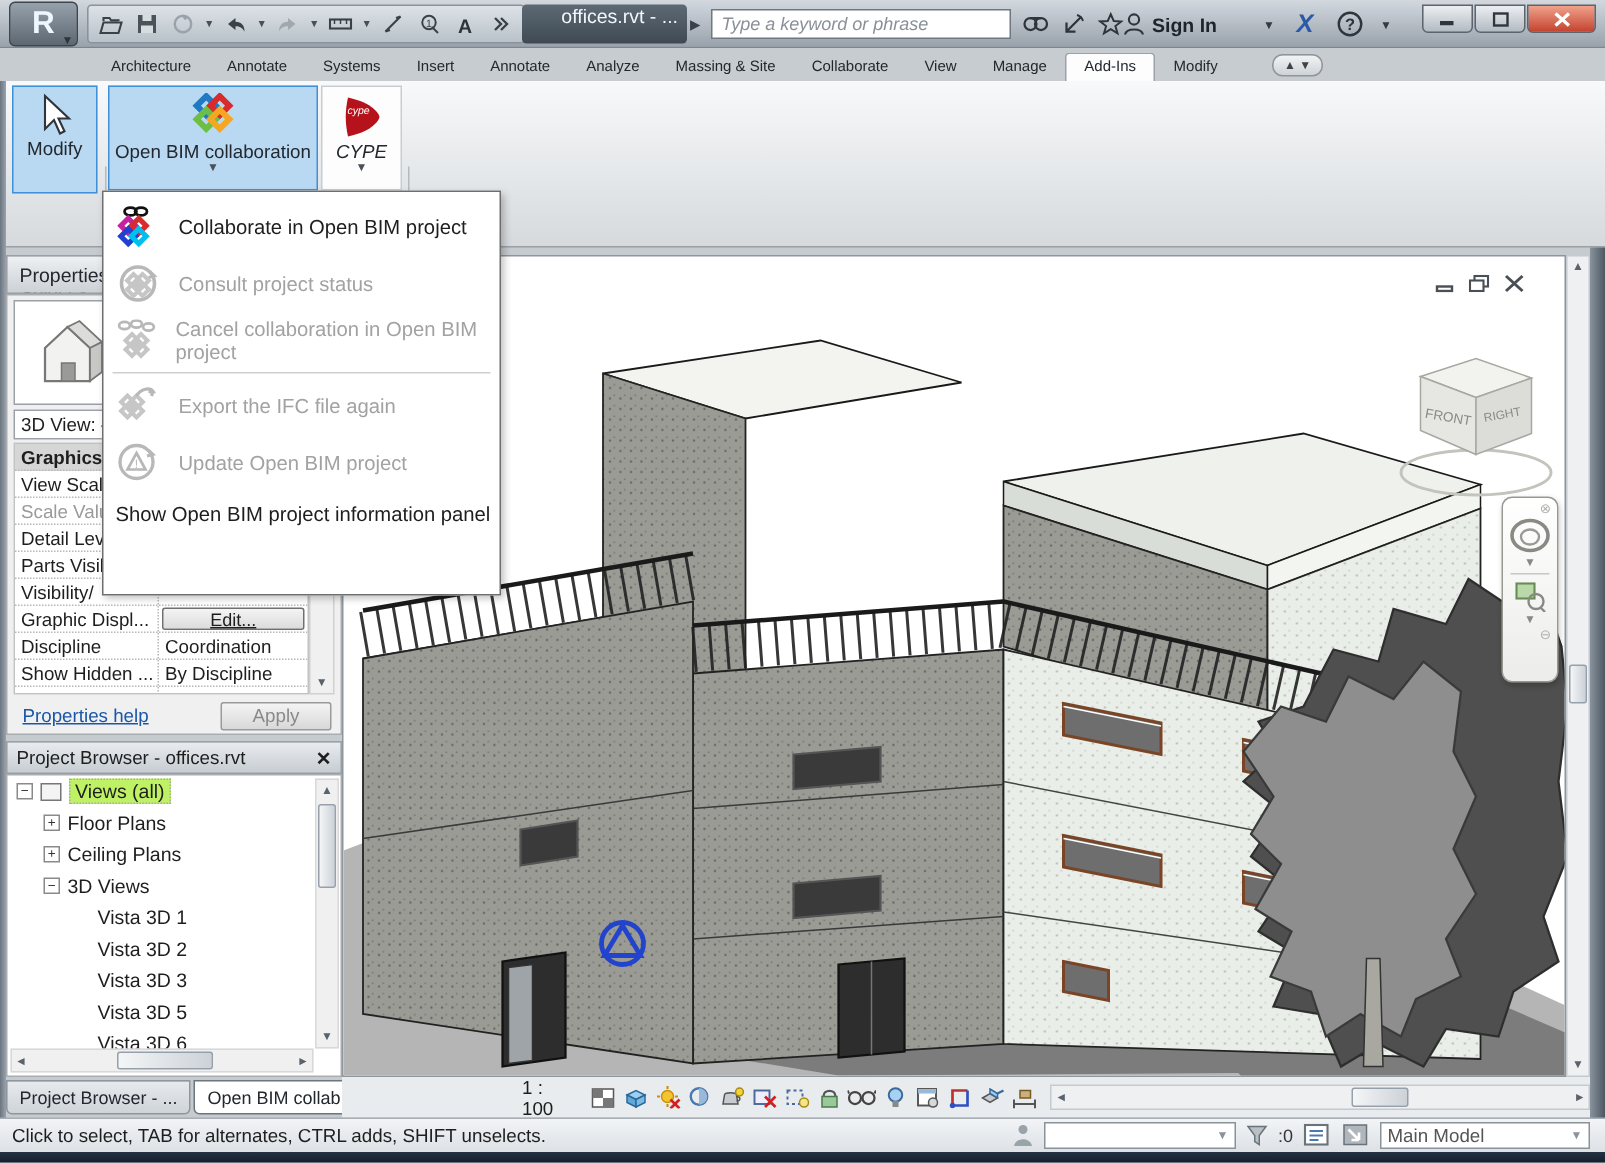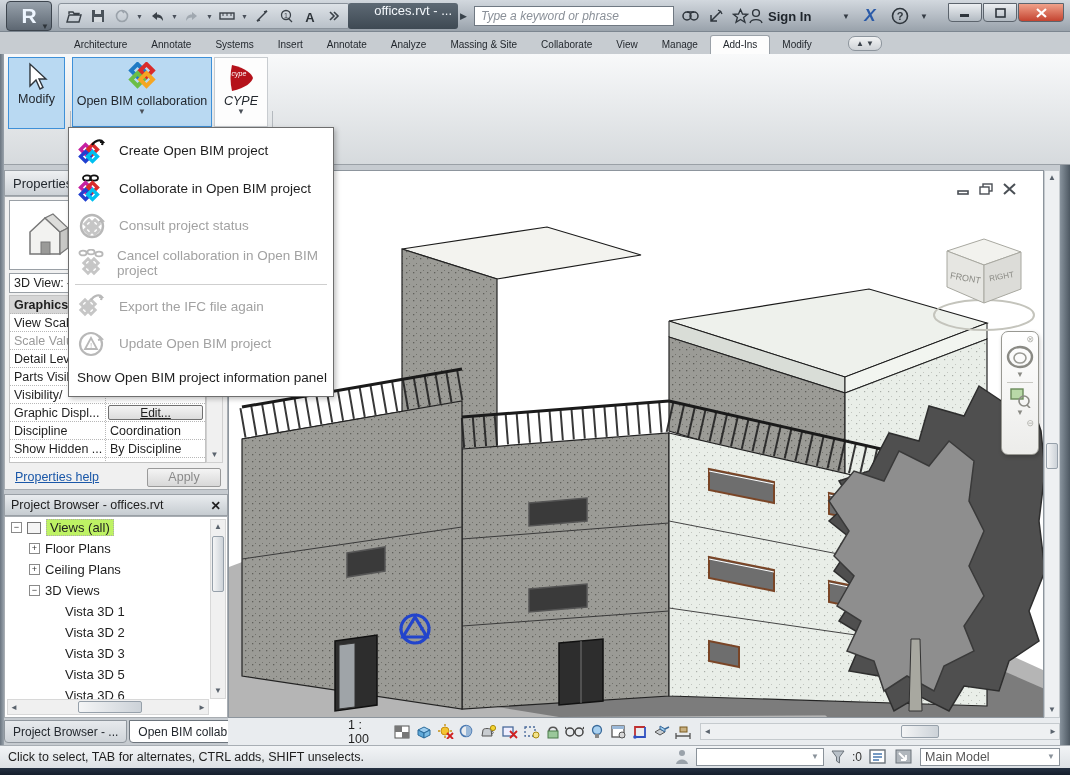--- a/index.html
+++ b/index.html
@@ -265,34 +265,20 @@
       </svg>
       <span>CYPE</span>
       <span class="dda">▼</span>
     </div>
     <div class="abs vsep" style="left:272px"></div>
   </div>
 
   <div class="abs" id="bimmenu">
     <div class="mitem">
       <span class="mi">
-          <svg width="28" height="26">
-            <g fill="none" stroke-width="3.4">
-              <rect x="4" y="8" width="7" height="7" stroke="#c521a0" transform="rotate(45 7.5 11.5)"></rect>
-              <rect x="11" y="8" width="7" height="7" stroke="#d92b2b" transform="rotate(45 14.5 11.5)"></rect>
-              <rect x="4" y="15" width="7" height="7" stroke="#2040d0" transform="rotate(45 7.5 18.5)"></rect>
-              <rect x="11" y="15" width="7" height="7" stroke="#00c0f0" transform="rotate(45 14.5 18.5)"></rect>
-            </g>
-            <path d="M14,7 C17,2 23,1 25,4 L22,4 M25,4 L24,7" fill="none" stroke="#111" stroke-width="2.2"></path>
-          </svg>
-        </span>
-      <span>Create Open BIM project</span>
-    </div>
-    <div class="mitem">
-      <span class="mi">
           <svg width="28" height="28">
             <g fill="none" stroke="#111" stroke-width="1.8">
               <ellipse cx="9" cy="4" rx="4" ry="2.6"></ellipse>
               <ellipse cx="16" cy="4" rx="4" ry="2.6"></ellipse>
             </g>
             <g fill="none" stroke-width="3.4">
               <rect x="4" y="10" width="7" height="7" stroke="#c521a0" transform="rotate(45 7.5 13.5)"></rect>
               <rect x="11" y="10" width="7" height="7" stroke="#d92b2b" transform="rotate(45 14.5 13.5)"></rect>
               <rect x="4" y="17" width="7" height="7" stroke="#2040d0" transform="rotate(45 7.5 20.5)"></rect>
               <rect x="11" y="17" width="7" height="7" stroke="#00c0f0" transform="rotate(45 14.5 20.5)"></rect>

